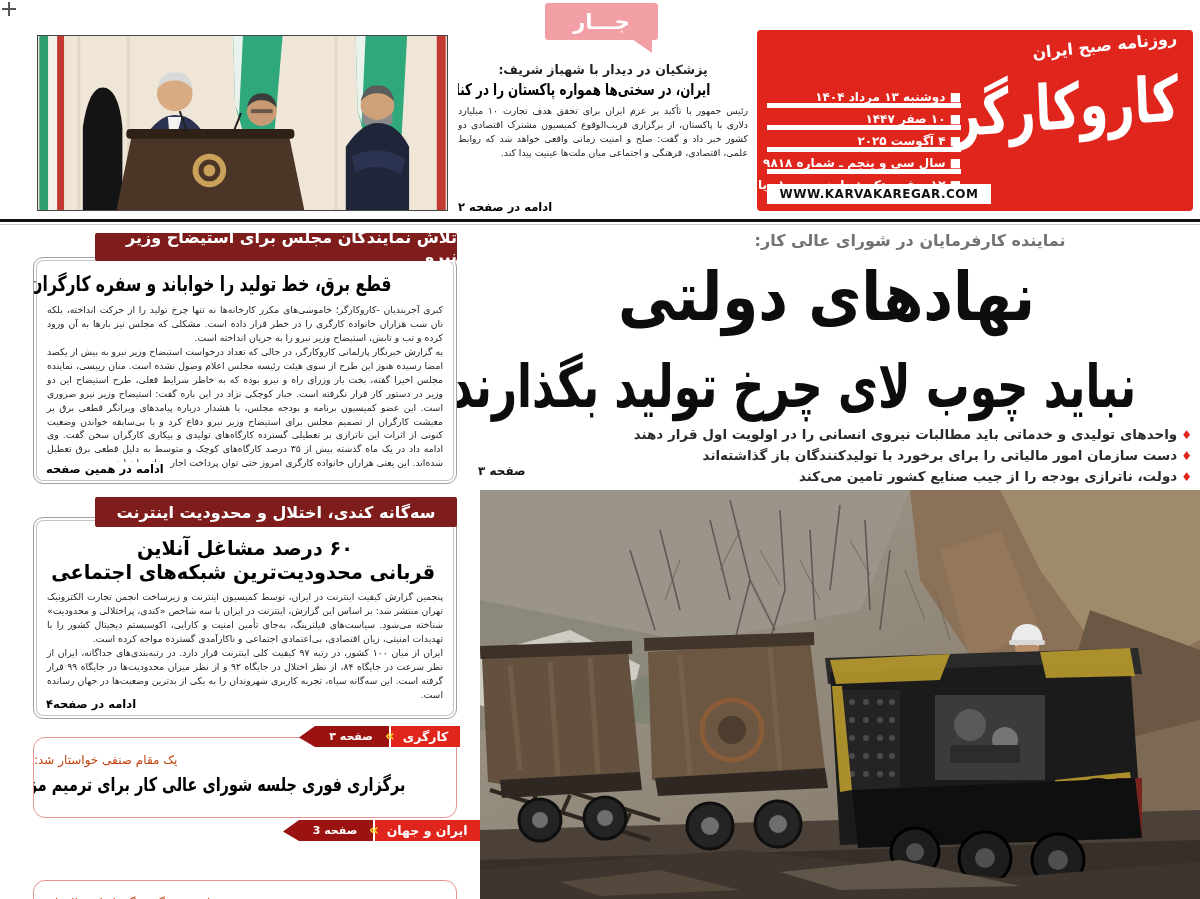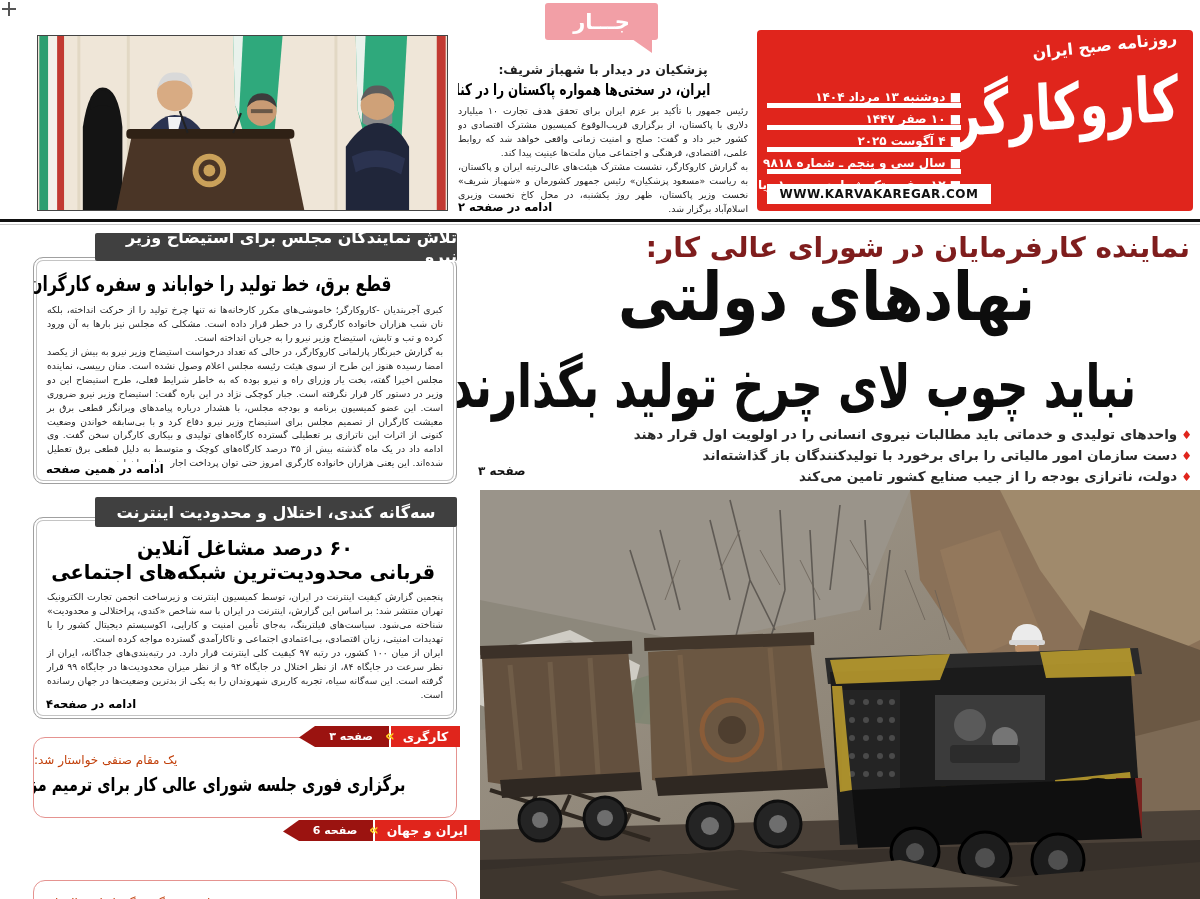--- a/index.html
+++ b/index.html
@@ -69,22 +69,22 @@
     position:absolute; left:0; bottom:0; background:#fff; padding:0 4px 0 0;
     font-size:11.5px; font-weight:bold; color:#000;
   }
 
   
   .rule-black { left:0; top:219px; width:1200px; height:2.5px; background:#111; }
   .rule-gray  { left:0; top:224px; width:1200px; height:1px; background:#c9c9c9; }
 
   
   .main-kicker {
-    left:630px; top:231px; width:560px; text-align:right;
-    color:#7f1d1d; font-size:28px; font-weight:bold; direction:rtl; white-space:nowrap;
+    left:630px; top:231px; width:560px; text-align:center;
+    color:#737373; font-size:16px; font-weight:bold; direction:rtl; white-space:nowrap;
   }
   .main-head1 {
     left:458px; top:258px; width:737px; text-align:center; color:#0d0d0d;
     font-size:58px; font-weight:bold; white-space:nowrap; direction:rtl;
     transform:scaleY(1.15); transform-origin:top center;
   }
   .main-head2 {
     left:458px; top:352px; width:737px; text-align:center; color:#0d0d0d;
     font-size:52px; font-weight:bold; white-space:nowrap; direction:rtl;
     transform:scaleX(0.84) scaleY(1.15); transform-origin:top center;
@@ -102,21 +102,21 @@
   .mine-photo { left:480px; top:490px; width:720px; height:409px; background:#8f887c; }
   .mine-photo svg { display:block; width:100%; height:100%; }
 
   
   .nbox {
     background:#fff; border:1px solid #a0a0a0; border-radius:10px;
     box-shadow: inset 0 0 0 2px #ffffff, inset 0 0 0 3px #c4c4c4;
     overflow:hidden;
   }
   .banner {
-    background:#404040; color:#fff; font-weight:bold; font-size:16px;
+    background:#7f1d1d; color:#fff; font-weight:bold; font-size:16px;
     display:flex; align-items:center; justify-content:center; direction:rtl;
     border-radius:2px; z-index:3;
   }
   .banner-power    { left:95px; top:233px; width:362px; height:28px; }
   .banner-internet { left:95px; top:497px; width:362px; height:30px; }
 
   .power-box    { left:33px; top:257px; width:424px; height:227px; }
   .internet-box { left:33px; top:517px; width:424px; height:202px; }
 
   .nbox .inner { position:relative; width:100%; height:100%; padding:12px 13px 10px; direction:rtl; }
@@ -253,21 +253,20 @@
       <line x1="150" y1="98" x2="142" y2="76" stroke="#222" stroke-width="2"></line>
       <line x1="196" y1="98" x2="204" y2="78" stroke="#222" stroke-width="2"></line>
     </g>
   </svg>
 </div>
 
 <div class="abs top-story">
   <div class="kicker">پزشکیان در دیدار با شهباز شریف:</div>
   <div class="headline">ایران، در سختی‌ها همواره پاکستان را در کنار خود دیده است</div>
   <div class="body">رئیس جمهور با تأکید بر عزم ایران برای تحقق هدف تجارت ۱۰ میلیارد دلاری با پاکستان، از برگزاری قریب‌الوقوع کمیسیون مشترک اقتصادی دو کشور خبر داد و گفت: صلح و امنیت زمانی واقعی خواهد شد که روابط علمی، اقتصادی، فرهنگی و اجتماعی میان ملت‌ها عینیت پیدا کند.</div>
-  <div class="body">به گزارش کاروکارگر، نشست مشترک هیئت‌های عالی‌رتبه ایران و پاکستان، به ریاست «مسعود پزشکیان» رئیس جمهور کشورمان و «شهباز شریف» نخست وزیر پاکستان، ظهر روز یکشنبه، در محل کاخ نخست وزیری اسلام‌آباد برگزار شد.</div>
   <div class="cont">ادامه در صفحه ۲</div>
 </div>
 
 <div class="abs rule-black"></div>
 <div class="abs rule-gray"></div>
 
 <div class="abs main-kicker">نماینده کارفرمایان در شورای عالی کار:</div>
 <div class="abs main-head1">نهادهای دولتی</div>
 <div class="abs main-head2">نباید چوب لای چرخ تولید بگذارند</div>
 
@@ -449,21 +448,21 @@
     <span>کارگری</span>
   </div>
 </div>
 <div class="abs small-box labor-box">
   <div class="kicker">یک مقام صنفی خواستار شد:</div>
   <div class="headline">برگزاری فوری جلسه شورای عالی کار برای ترمیم مزد کارگران</div>
 </div>
 
 <div class="abs tag tag-world">
   <div class="dark">
-    <span>صفحه 6</span>
+    <span>صفحه 3</span>
   </div>
   <span class="chev">«</span>
   <div class="red">
     <span>ایران و جهان</span>
   </div>
 </div>
 <div class="abs small-box world-box">
   <div class="kicker">عراقچی در گفت‌وگو با فاینشنال تایمز:</div>
   <div class="headline">اطلاعی از محل نگهداری ذخایر اورانیوم‌ها ندارم</div>
 </div>

